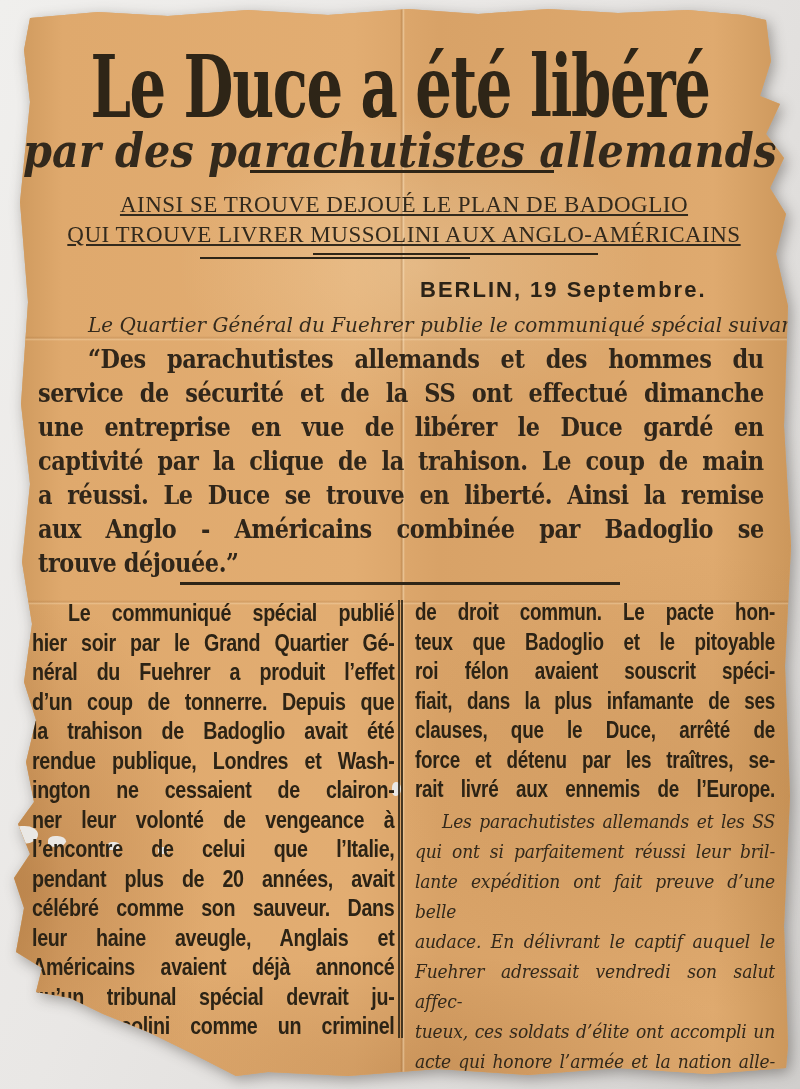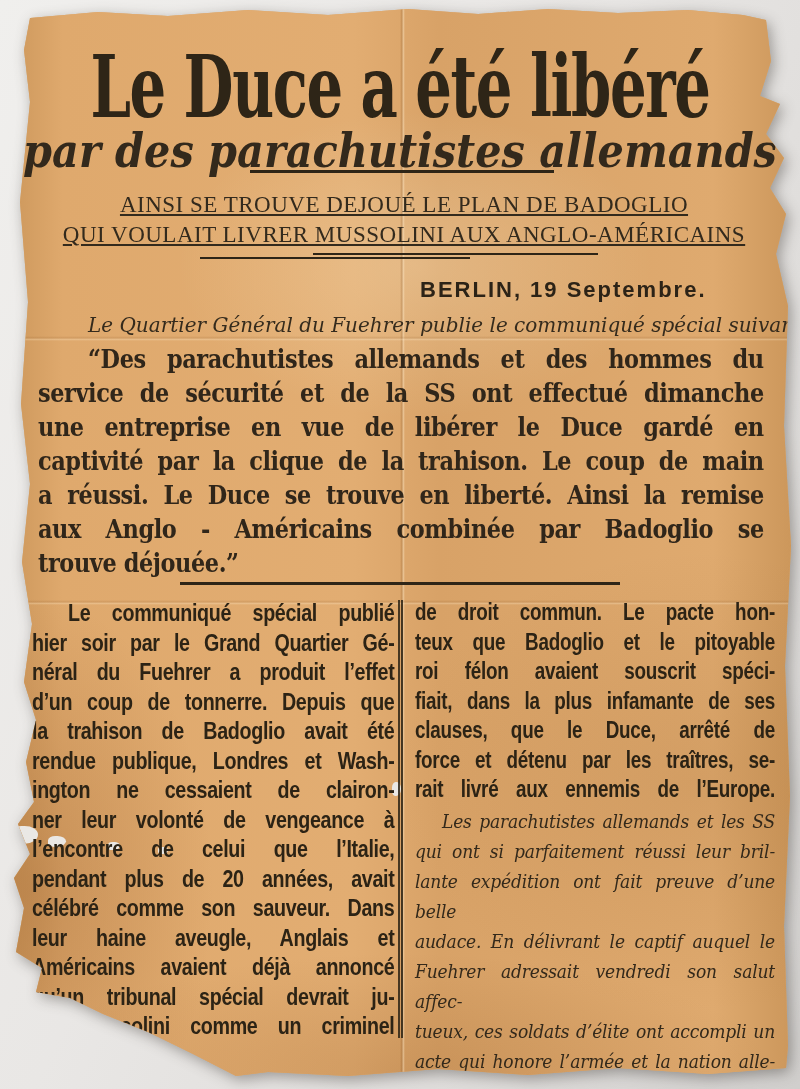--- a/index.html
+++ b/index.html
@@ -78,21 +78,21 @@
       <div class="hole" style="left:150px;top:841px;width:10px;height:7px"></div>
       <div class="hole" style="left:384px;top:776px;width:9px;height:14px"></div>
 
       <div class="txt headline">Le Duce a été libéré</div>
       <div class="txt subheadline">par des parachutistes allemands</div>
 
       <div class="rule" style="left:242px;top:164px;width:304px;height:3px"></div>
 
       <div class="txt deck">
           <div>AINSI SE TROUVE DEJOUÉ LE PLAN DE BADOGLIO</div>
-          <div>QUI VOULAIT LIVRER MUSSOLINI AUX ANGLO-AMÉRICAINS</div>
+          <div>QUI TROUVE LIVRER MUSSOLINI AUX ANGLO-AMÉRICAINS</div>
         </div>
 
       <div class="rule double-rule-a"></div>
       <div class="rule double-rule-b"></div>
 
       <div class="txt dateline">BERLIN, 19 Septembre.</div>
       <div class="txt intro">Le Quartier Général du Fuehrer publie le communiqué spécial suivant :</div>
 
       <div class="txt communique jlines last-left ind1">
           <div>“Des parachutistes allemands et des hommes du</div>

